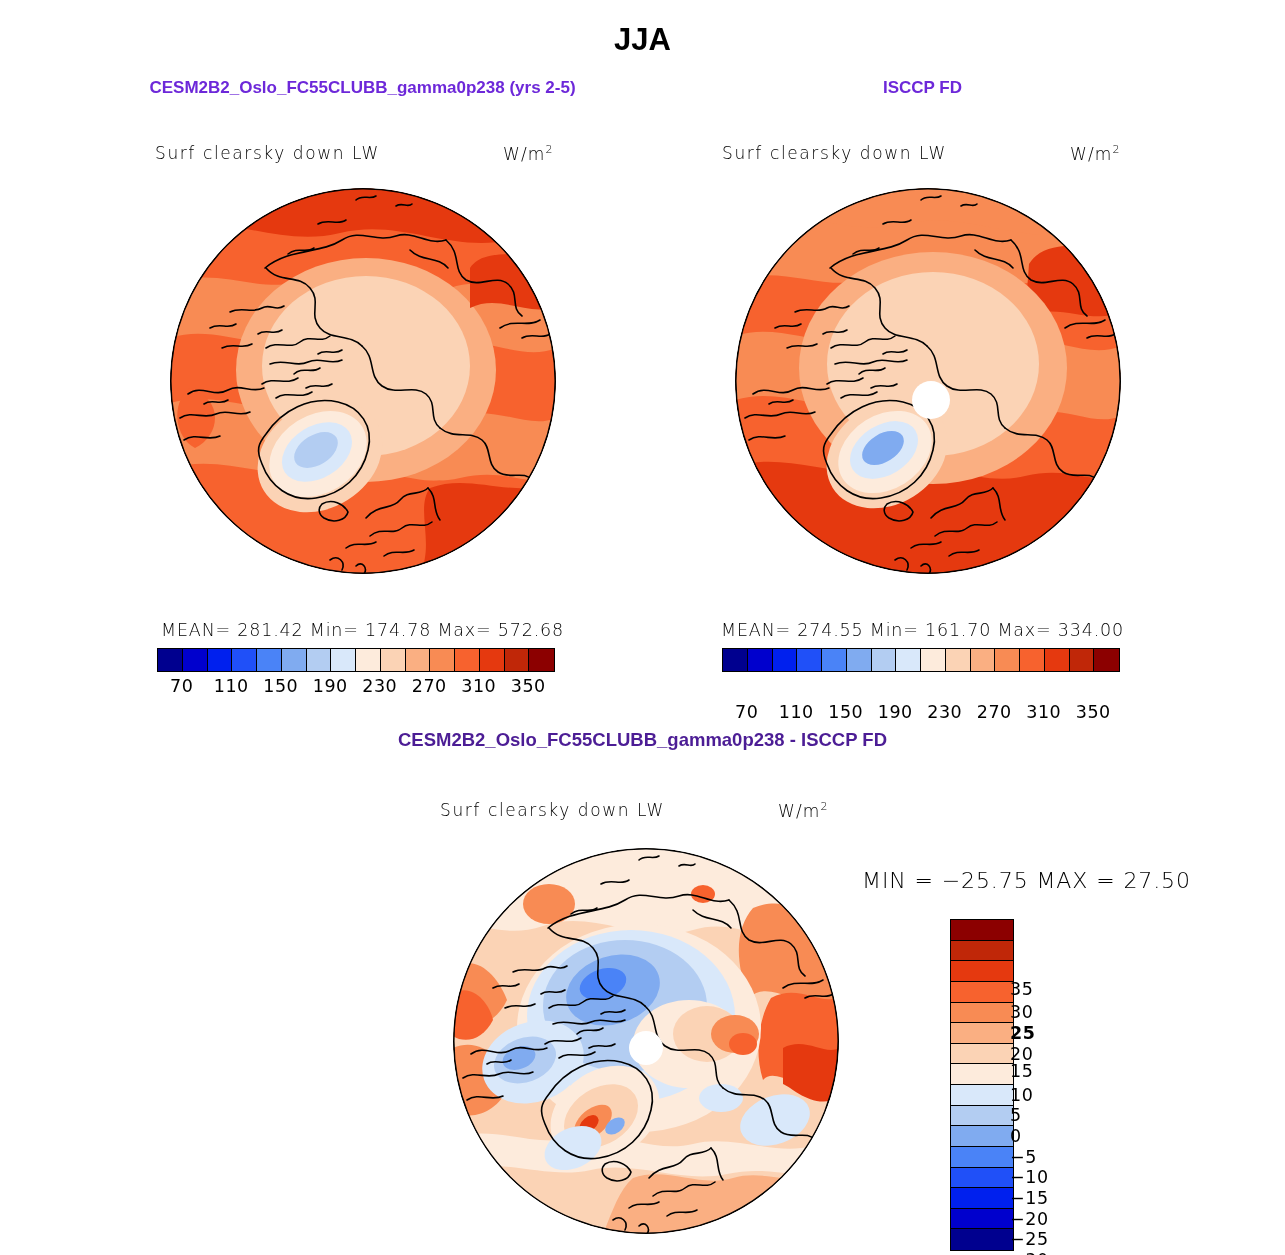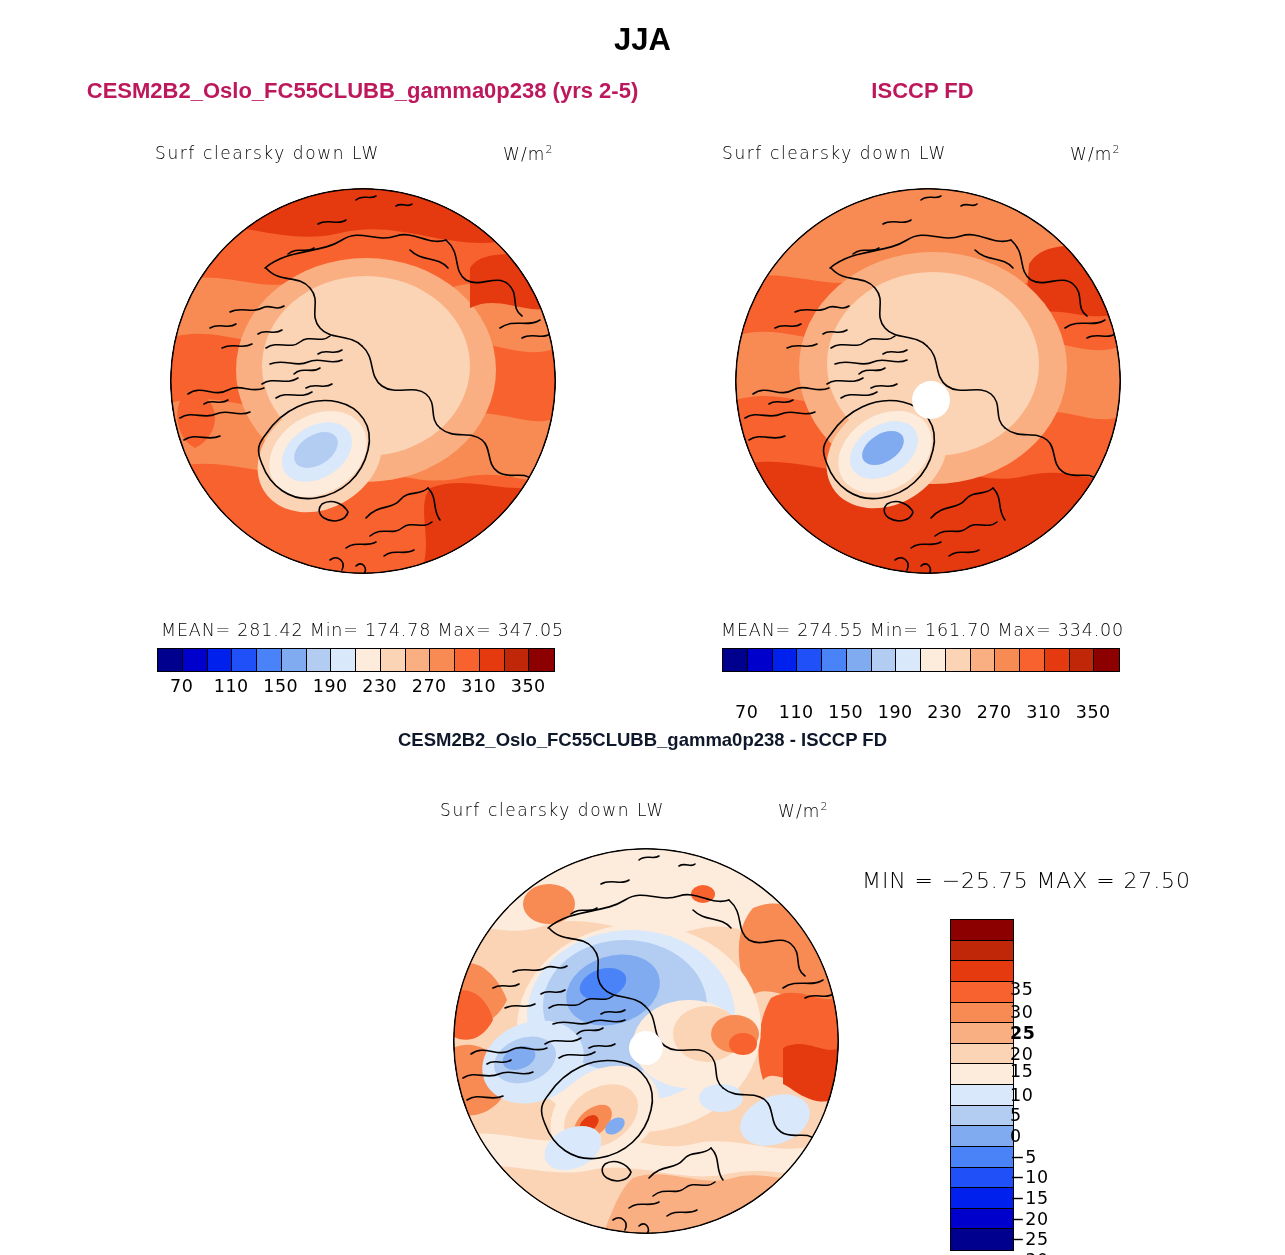--- a/index.html
+++ b/index.html
@@ -11,27 +11,27 @@
   .abs{position:absolute;}
 
   
   .season-title{
     left:0;top:22px;width:1285px;text-align:center;
     font-family:"Liberation Sans",sans-serif;
     font-weight:bold;font-size:31px;color:#000;letter-spacing:0px;
   }
   .panel-title{
     font-family:"Liberation Sans",sans-serif;
-    font-weight:bold;font-size:22px;color:#be185d;
+    font-weight:bold;font-size:17px;color:#6d28d9;
     text-align:center;white-space:nowrap;
   }
   .diff-title{
     left:0;top:729px;width:1285px;text-align:center;
     font-family:"Liberation Sans",sans-serif;
-    font-weight:bold;font-size:18.5px;color:#0f172a;
+    font-weight:bold;font-size:18.5px;color:#4c1d95;
   }
 
   
   .plotfont{
     font-family:"DejaVu Sans",sans-serif;
     font-size:17px;color:#000;white-space:nowrap;
     letter-spacing:1.1px;font-weight:350;
   }
   .varlabel{letter-spacing:1.6px;}
   .units sup{font-size:11px;letter-spacing:0;vertical-align:super;}
@@ -153,21 +153,21 @@
         <path d="M186,378 C192,372 198,380 194,386"></path>
 
         <path d="M330,140 C344,130 358,140 370,132"></path>
         <path d="M352,150 C362,144 372,152 380,146"></path>
       </g>
     </g>
     <circle cx="193" cy="193" r="192.3" fill="none" stroke="#000" stroke-width="1.7"></circle>
   </svg>
 </div>
 
-<div class="abs plotfont statline" style="left:0px;top:620px;width:725px;text-align:center;">MEAN=  281.42   Min=  174.78   Max=  347.05</div>
+<div class="abs plotfont statline" style="left:0px;top:620px;width:725px;text-align:center;">MEAN=  281.42   Min=  174.78   Max=  572.68</div>
 
 <div class="abs cbar-h" id="cbarL" style="left:157px;top:648px;width:396px;">
     <div class="cell" style="background: rgb(0, 0, 143); width: 24.75px;"></div>
     <div class="cell" style="background: rgb(0, 0, 205); width: 24.75px;"></div>
     <div class="cell" style="background: rgb(0, 32, 238); width: 24.75px;"></div>
     <div class="cell" style="background: rgb(32, 80, 248); width: 24.75px;"></div>
     <div class="cell" style="background: rgb(74, 131, 247); width: 24.75px;"></div>
     <div class="cell" style="background: rgb(128, 171, 240); width: 24.75px;"></div>
     <div class="cell" style="background: rgb(179, 205, 242); width: 24.75px;"></div>
     <div class="cell" style="background: rgb(217, 232, 250); width: 24.75px;"></div>

